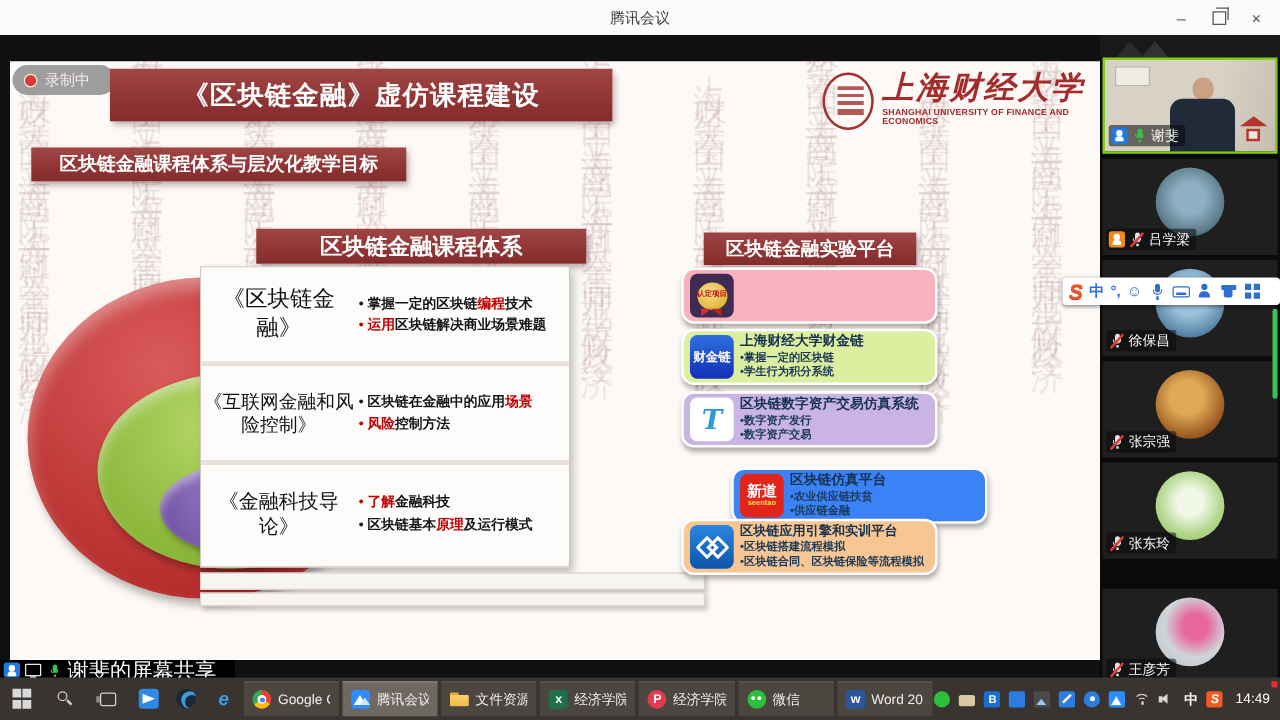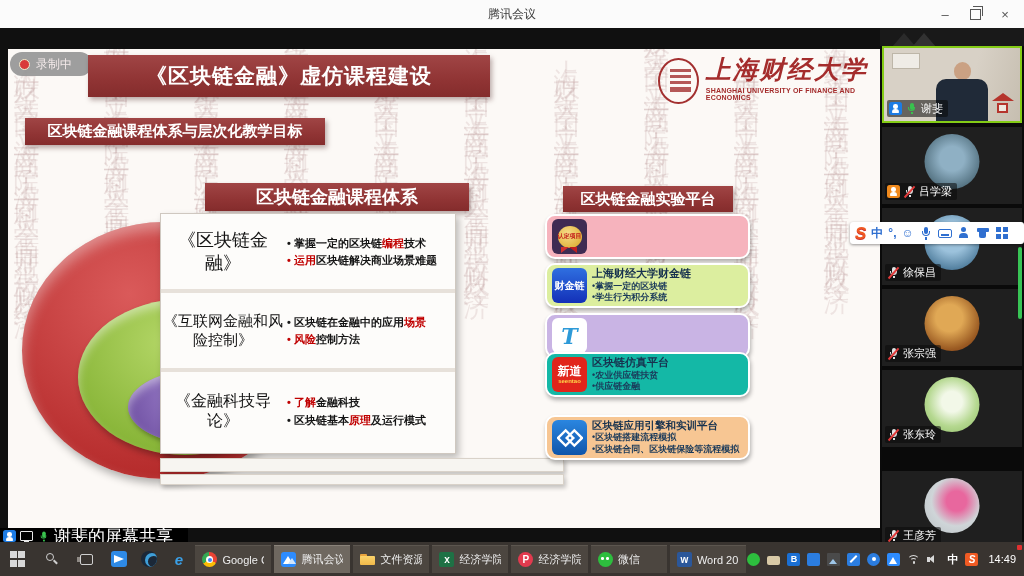--- a/index.html
+++ b/index.html
@@ -321,23 +321,28 @@
       <span class="ptitle">上海财经大学财金链</span>
       <span class="pb">•掌握一定的区块链</span>
       <span class="pb">•学生行为积分系统</span>
     </div>
   </div>
 
   <div class="abs pcard" style="top: 264px; background-color: rgb(201, 180, 228);">
     <div class="icon" id="icon-da">
       <span>T</span>
     </div>
-  </div>
-
-  <div class="abs pcard" style="top: 303px; background-color: #14b8a6;">
+    <div class="ptxt">
+      <span class="ptitle">区块链数字资产交易仿真系统</span>
+      <span class="pb">•数字资产发行</span>
+      <span class="pb">•数字资产交易</span>
+    </div>
+  </div>
+
+  <div class="abs pcard" style="top: 325px; background-color: #3b82f6; margin-left: 40px;">
     <div class="icon" id="icon-seentao">
       <span>新道</span>
       <span class="sub">seentao</span>
     </div>
     <div class="ptxt">
       <span class="ptitle">区块链仿真平台</span>
       <span class="pb">•农业供应链扶贫</span>
       <span class="pb">•供应链金融</span>
     </div>
   </div>

